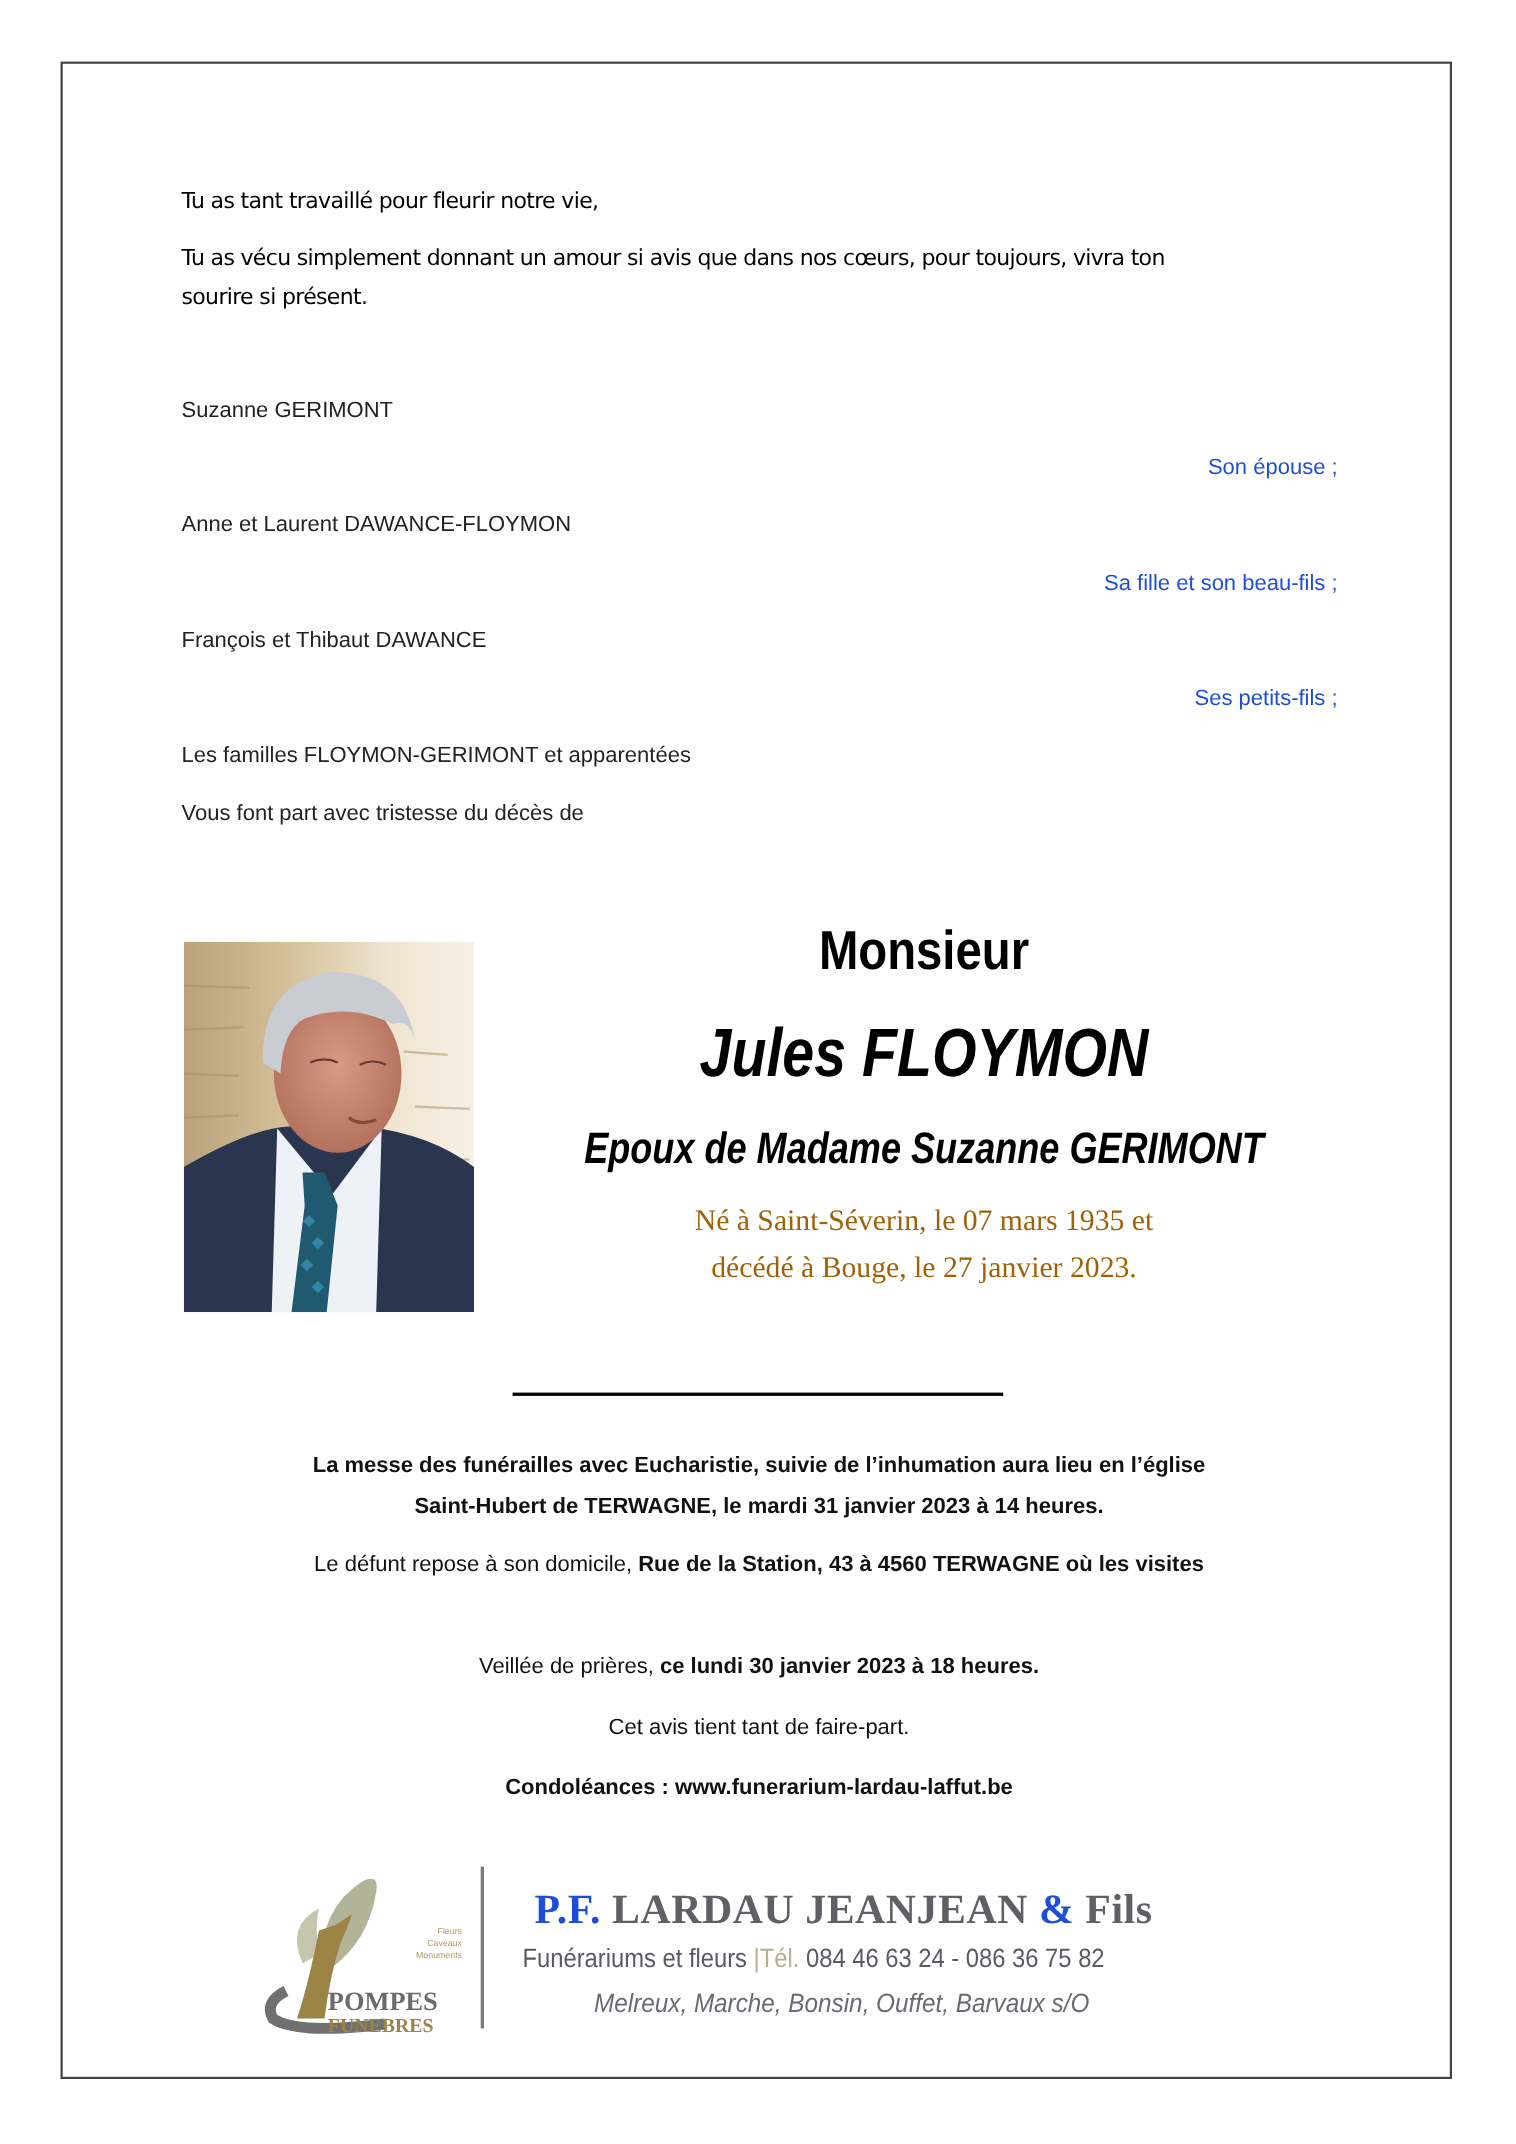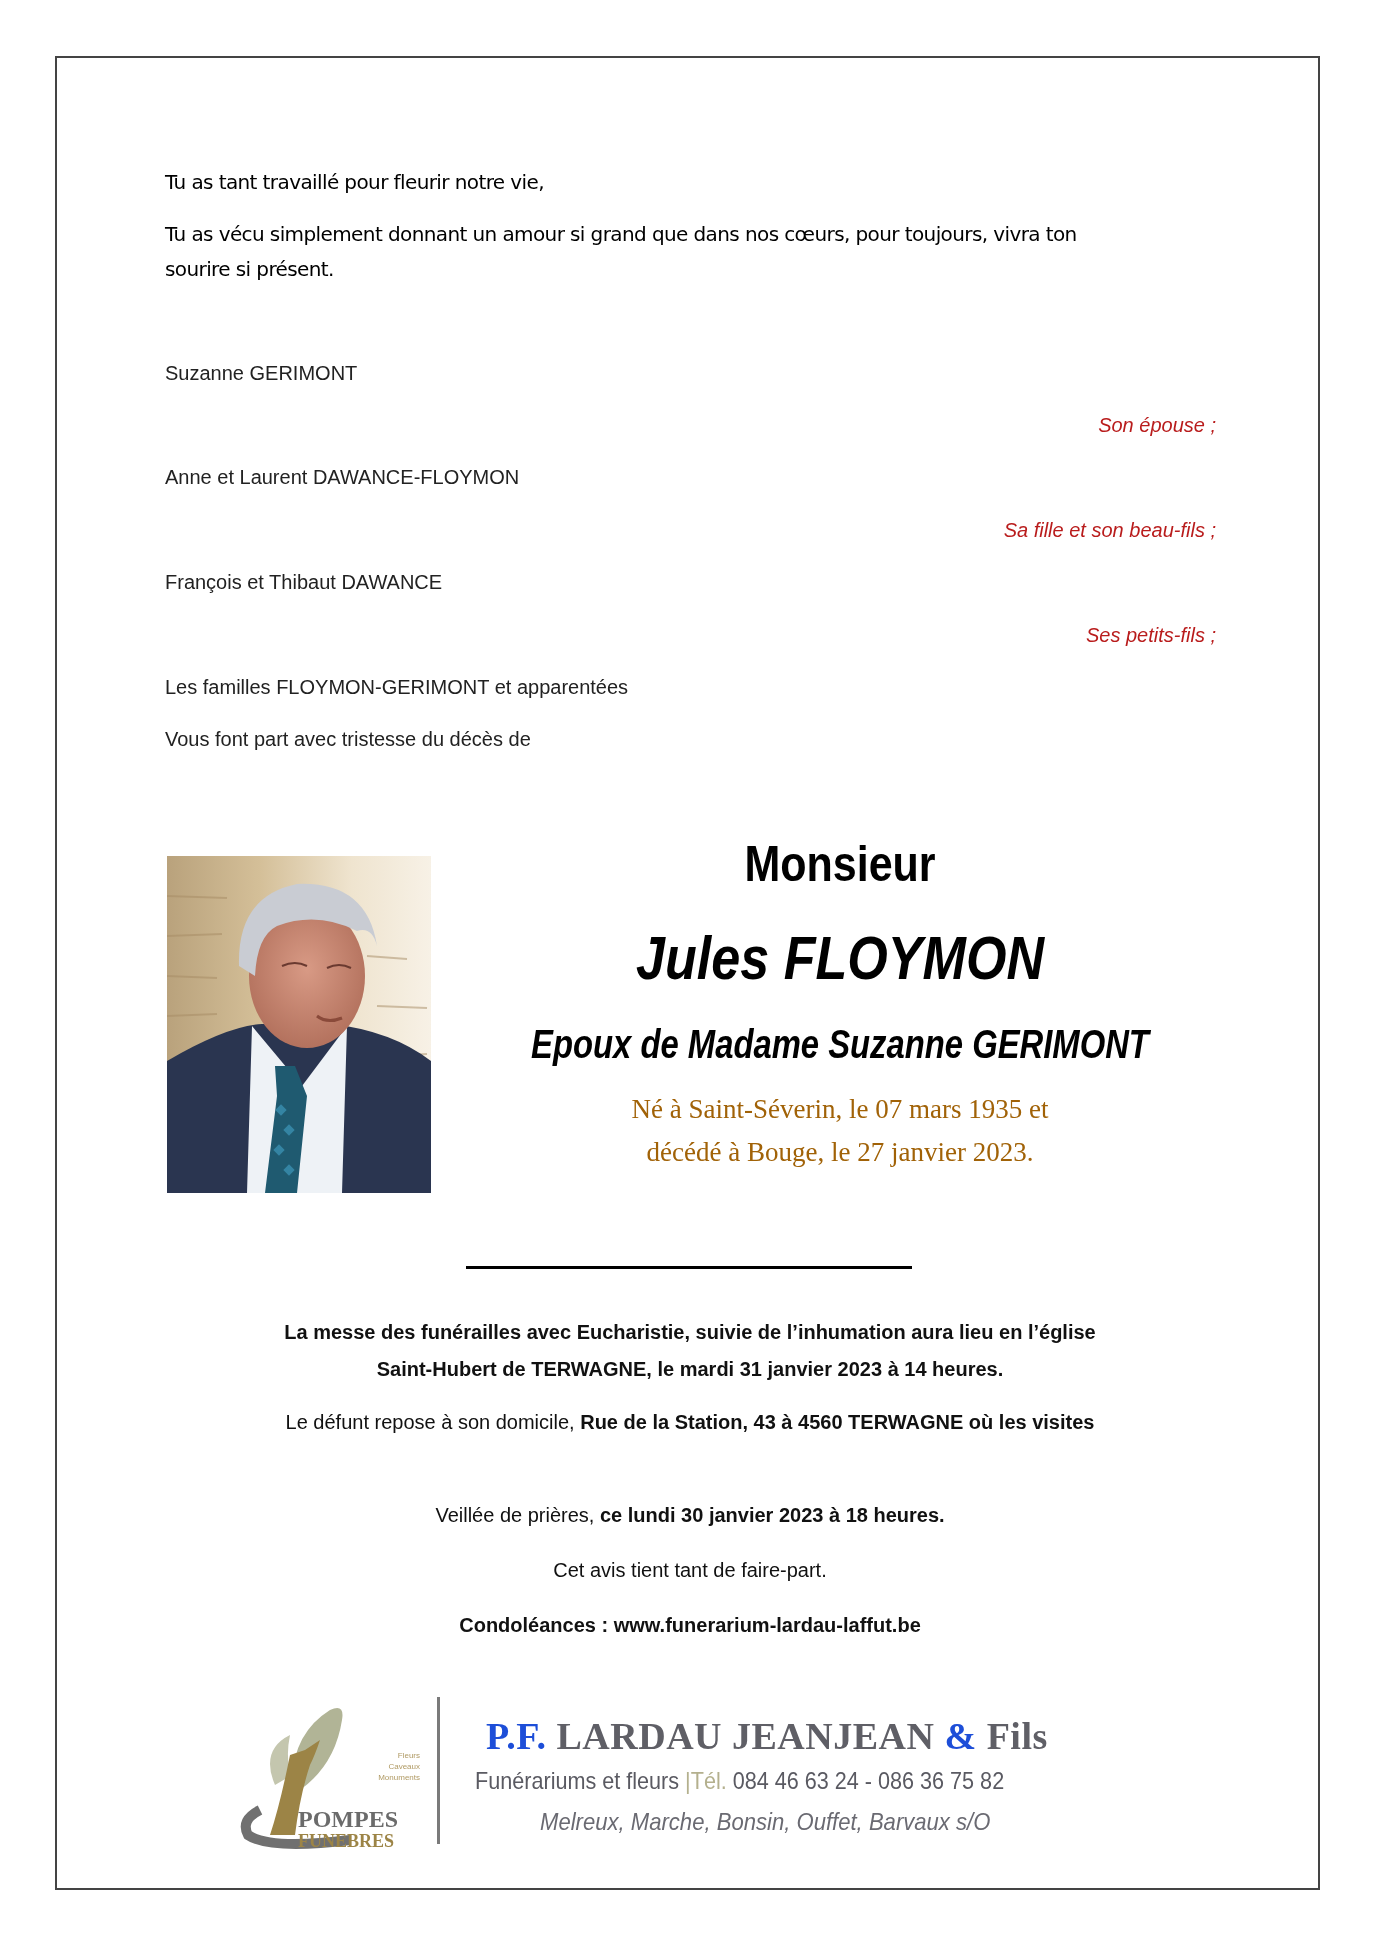--- a/index.html
+++ b/index.html
@@ -1,21 +1,21 @@
 <!DOCTYPE html>
 <html><head>
   <meta charset="utf-8">
   <style>
     html, body { margin: 0; padding: 0; background: #ffffff; }
     body { width: 1378px; height: 1949px; position: relative; overflow: hidden; color: #000; }
     .frame { position: absolute; left: 55px; top: 56px; width: 1265px; height: 1834px; border: 2px solid #444; box-sizing: border-box; }
     .abs { position: absolute; white-space: nowrap; }
     .poem { font-family: "DejaVu Sans", sans-serif; font-size: 20px; letter-spacing: -0.6px; transform-origin: left top; }
     .cal { font-family: "Liberation Sans", sans-serif; font-size: 20px; color: #222; }
-    .role { font-family: "Liberation Sans", sans-serif; font-size: 20px; font-style: italic; color: #b91c1c; right: 162px; text-align: center; }
+    .role { font-family: "Liberation Sans", sans-serif; font-size: 20px; color: #1d4ed8; right: 162px; text-align: center; }
     .photo { position: absolute; left: 167px; top: 856px; width: 264px; height: 337px; overflow: hidden; }
     .center { position: absolute; left: 450px; width: 780px; text-align: center; }
     .monsieur { font-family: "Liberation Sans", sans-serif; font-weight: bold; font-size: 50px; top: 835px; transform: scaleX(0.86); }
     .fullname { font-family: "Liberation Sans", sans-serif; font-weight: bold; font-style: italic; font-size: 62px; top: 922px; transform: scaleX(0.84); }
     .spouse { font-family: "Liberation Sans", sans-serif; font-weight: bold; font-style: italic; font-size: 40px; top: 1022px; left: 380px; width: 920px; transform: scaleX(0.82); }
     .dates { font-family: "Liberation Serif", serif; font-size: 27px; color: #a16207; line-height: 43px; top: 1088px; }
     .sep { position: absolute; left: 466px; top: 1266px; width: 446px; height: 3px; background: #000; }
     .info { position: absolute; left: 160px; width: 1060px; text-align: center; font-family: Liberation Sans, sans-serif; font-size: 20px; line-height: 37px; color: #111; }
     .info b { font-weight: bold; }
     .footer-line { position: absolute; left: 437px; top: 1697px; width: 3px; height: 147px; background: #7a7a7a; }
@@ -26,21 +26,21 @@
     .towns { font-family: "Liberation Sans", sans-serif; font-style: italic; font-size: 24px; left: 540px; top: 1808px; color: #6a6a72; transform: scaleX(0.92); transform-origin: left top; }
     .logo { position: absolute; left: 230px; top: 1695px; width: 200px; height: 160px; }
     .logo-small { position: absolute; font-family: "Liberation Sans", sans-serif; font-size: 8px; color: #b09a64; text-align: right; line-height: 11px; left: 350px; top: 1750px; width: 70px; }
   </style>
 </head>
 <body>
 
 <div class="frame"></div>
 
 <div class="abs poem" style="left:165px; top:170px;">Tu as tant travaillé pour fleurir notre vie,</div>
-<div class="abs poem" style="left:165px; top:222px;">Tu as vécu simplement donnant un amour si grand que dans nos cœurs, pour toujours, vivra ton</div>
+<div class="abs poem" style="left:165px; top:222px;">Tu as vécu simplement donnant un amour si avis que dans nos cœurs, pour toujours, vivra ton</div>
 <div class="abs poem" style="left:165px; top:257px;">sourire si présent.</div>
 
 <div class="abs cal" style="left:165px; top:362px;">Suzanne GERIMONT</div>
 <div class="abs role" style="top:414px;">Son épouse ;</div>
 <div class="abs cal" style="left:165px; top:466px;">Anne et Laurent DAWANCE-FLOYMON</div>
 <div class="abs role" style="top:519px;">Sa fille et son beau-fils ;</div>
 <div class="abs cal" style="left:165px; top:571px;">François et Thibaut DAWANCE</div>
 <div class="abs role" style="top:624px;">Ses petits-fils ;</div>
 <div class="abs cal" style="left:165px; top:676px;">Les familles FLOYMON-GERIMONT et apparentées</div>
 <div class="abs cal" style="left:165px; top:728px;">Vous font part avec tristesse du décès de</div>

